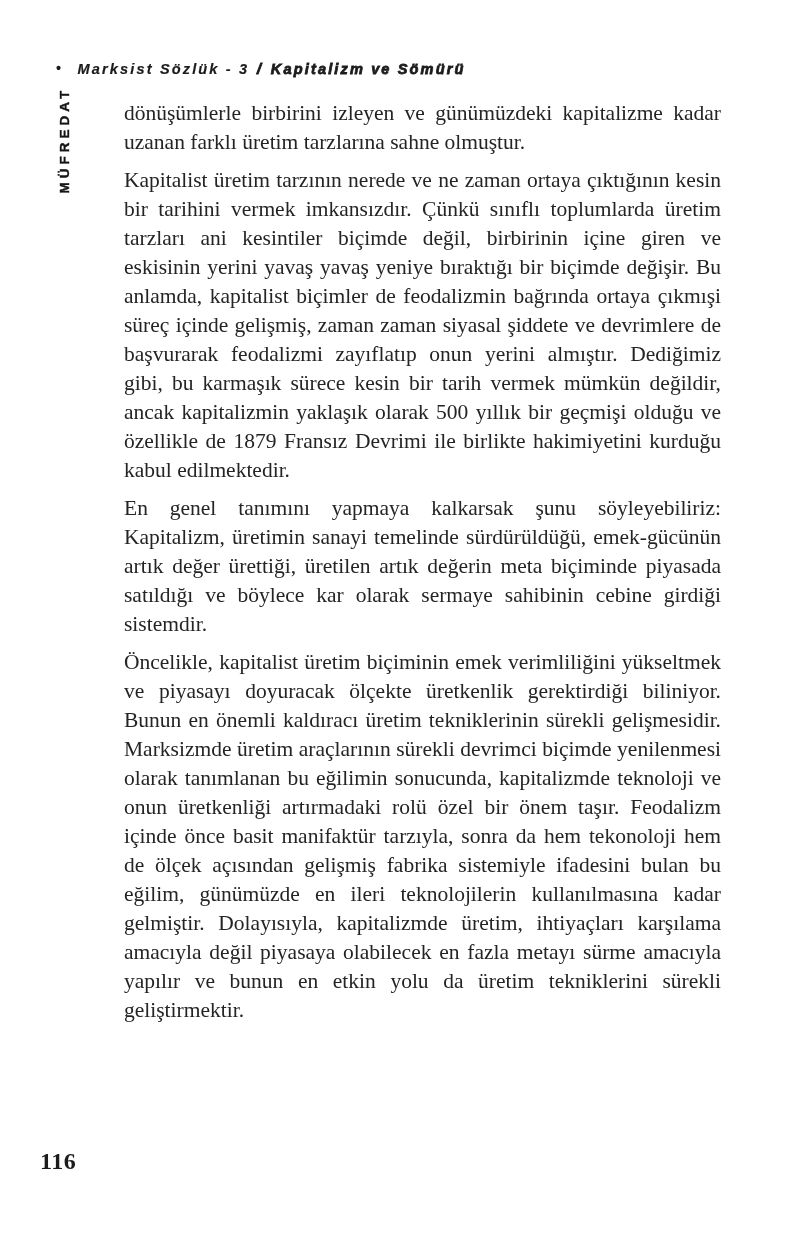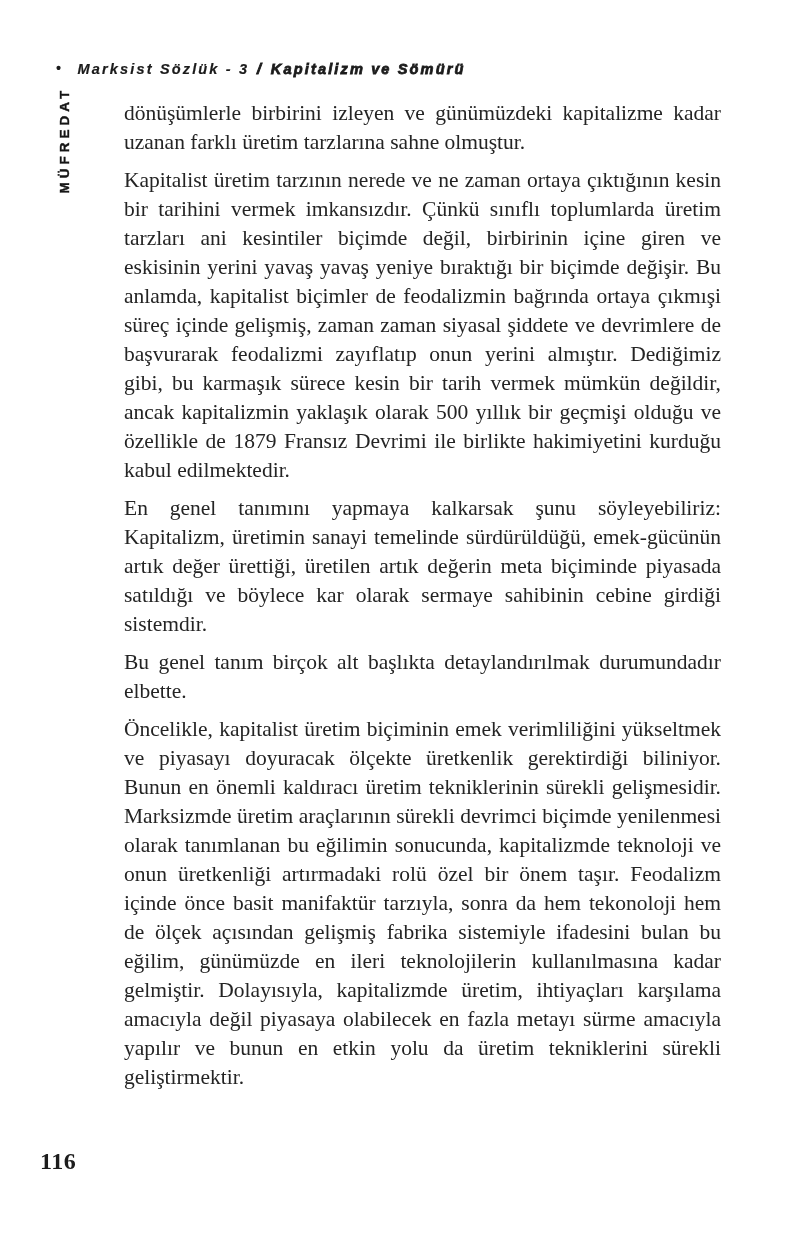--- a/index.html
+++ b/index.html
@@ -111,19 +111,18 @@
     <span class="sep">/</span>
     <span class="chapter">Kapitalizm ve Sömürü</span>
   </div>
 
   <div class="margin-label">MÜFREDAT</div>
 
   <div class="body-column">
     <p>dönüşümlerle birbirini izleyen ve günümüzdeki kapitalizme kadar uzanan farklı üretim tarzlarına sahne olmuştur.</p>
     <p>Kapitalist üretim tarzının nerede ve ne zaman ortaya çıktığının kesin bir tarihini vermek imkansızdır. Çünkü sınıflı toplumlarda üretim tarzları ani kesintiler biçimde değil, birbirinin içine giren ve eskisinin yerini yavaş yavaş yeniye bıraktığı bir biçimde değişir. Bu anlamda, kapitalist biçimler de feodalizmin bağrında ortaya çıkmışi süreç içinde gelişmiş, zaman zaman siyasal şiddete ve devrimlere de başvurarak feodalizmi zayıflatıp onun yerini almıştır. Dediğimiz gibi, bu karmaşık sürece kesin bir tarih vermek mümkün değildir, ancak kapitalizmin yaklaşık olarak 500 yıllık bir geçmişi olduğu ve özellikle de 1879 Fransız Devrimi ile birlikte hakimiyetini kurduğu kabul edilmektedir.</p>
     <p>En genel tanımını yapmaya kalkarsak şunu söyleyebiliriz: Kapitalizm, üretimin sanayi temelinde sürdürüldüğü, emek-gücünün artık değer ürettiği, üretilen artık değerin meta biçiminde piyasada satıldığı ve böylece kar olarak sermaye sahibinin cebine girdiği sistemdir.</p>
-    <p>Bu genel tanım birçok alt başlıkta detaylandırılmak durumundadır elbette.</p>
     <p>Öncelikle, kapitalist üretim biçiminin emek verimliliğini yükseltmek ve piyasayı doyuracak ölçekte üretkenlik gerektirdiği biliniyor. Bunun en önemli kaldıracı üretim tekniklerinin sürekli gelişmesidir. Marksizmde üretim araçlarının sürekli devrimci biçimde yenilenmesi olarak tanımlanan bu eğilimin sonucunda, kapitalizmde teknoloji ve onun üretkenliği artırmadaki rolü özel bir önem taşır. Feodalizm içinde önce basit manifaktür tarzıyla, sonra da hem tekonoloji hem de ölçek açısından gelişmiş fabrika sistemiyle ifadesini bulan bu eğilim, günümüzde en ileri teknolojilerin kullanılmasına kadar gelmiştir. Dolayısıyla, kapitalizmde üretim, ihtiyaçları karşılama amacıyla değil piyasaya olabilecek en fazla metayı sürme amacıyla yapılır ve bunun en etkin yolu da üretim tekniklerini sürekli geliştirmektir.</p>
   </div>
 
   <div class="page-number">116</div>
 
 </div>
 
 </body></html>

